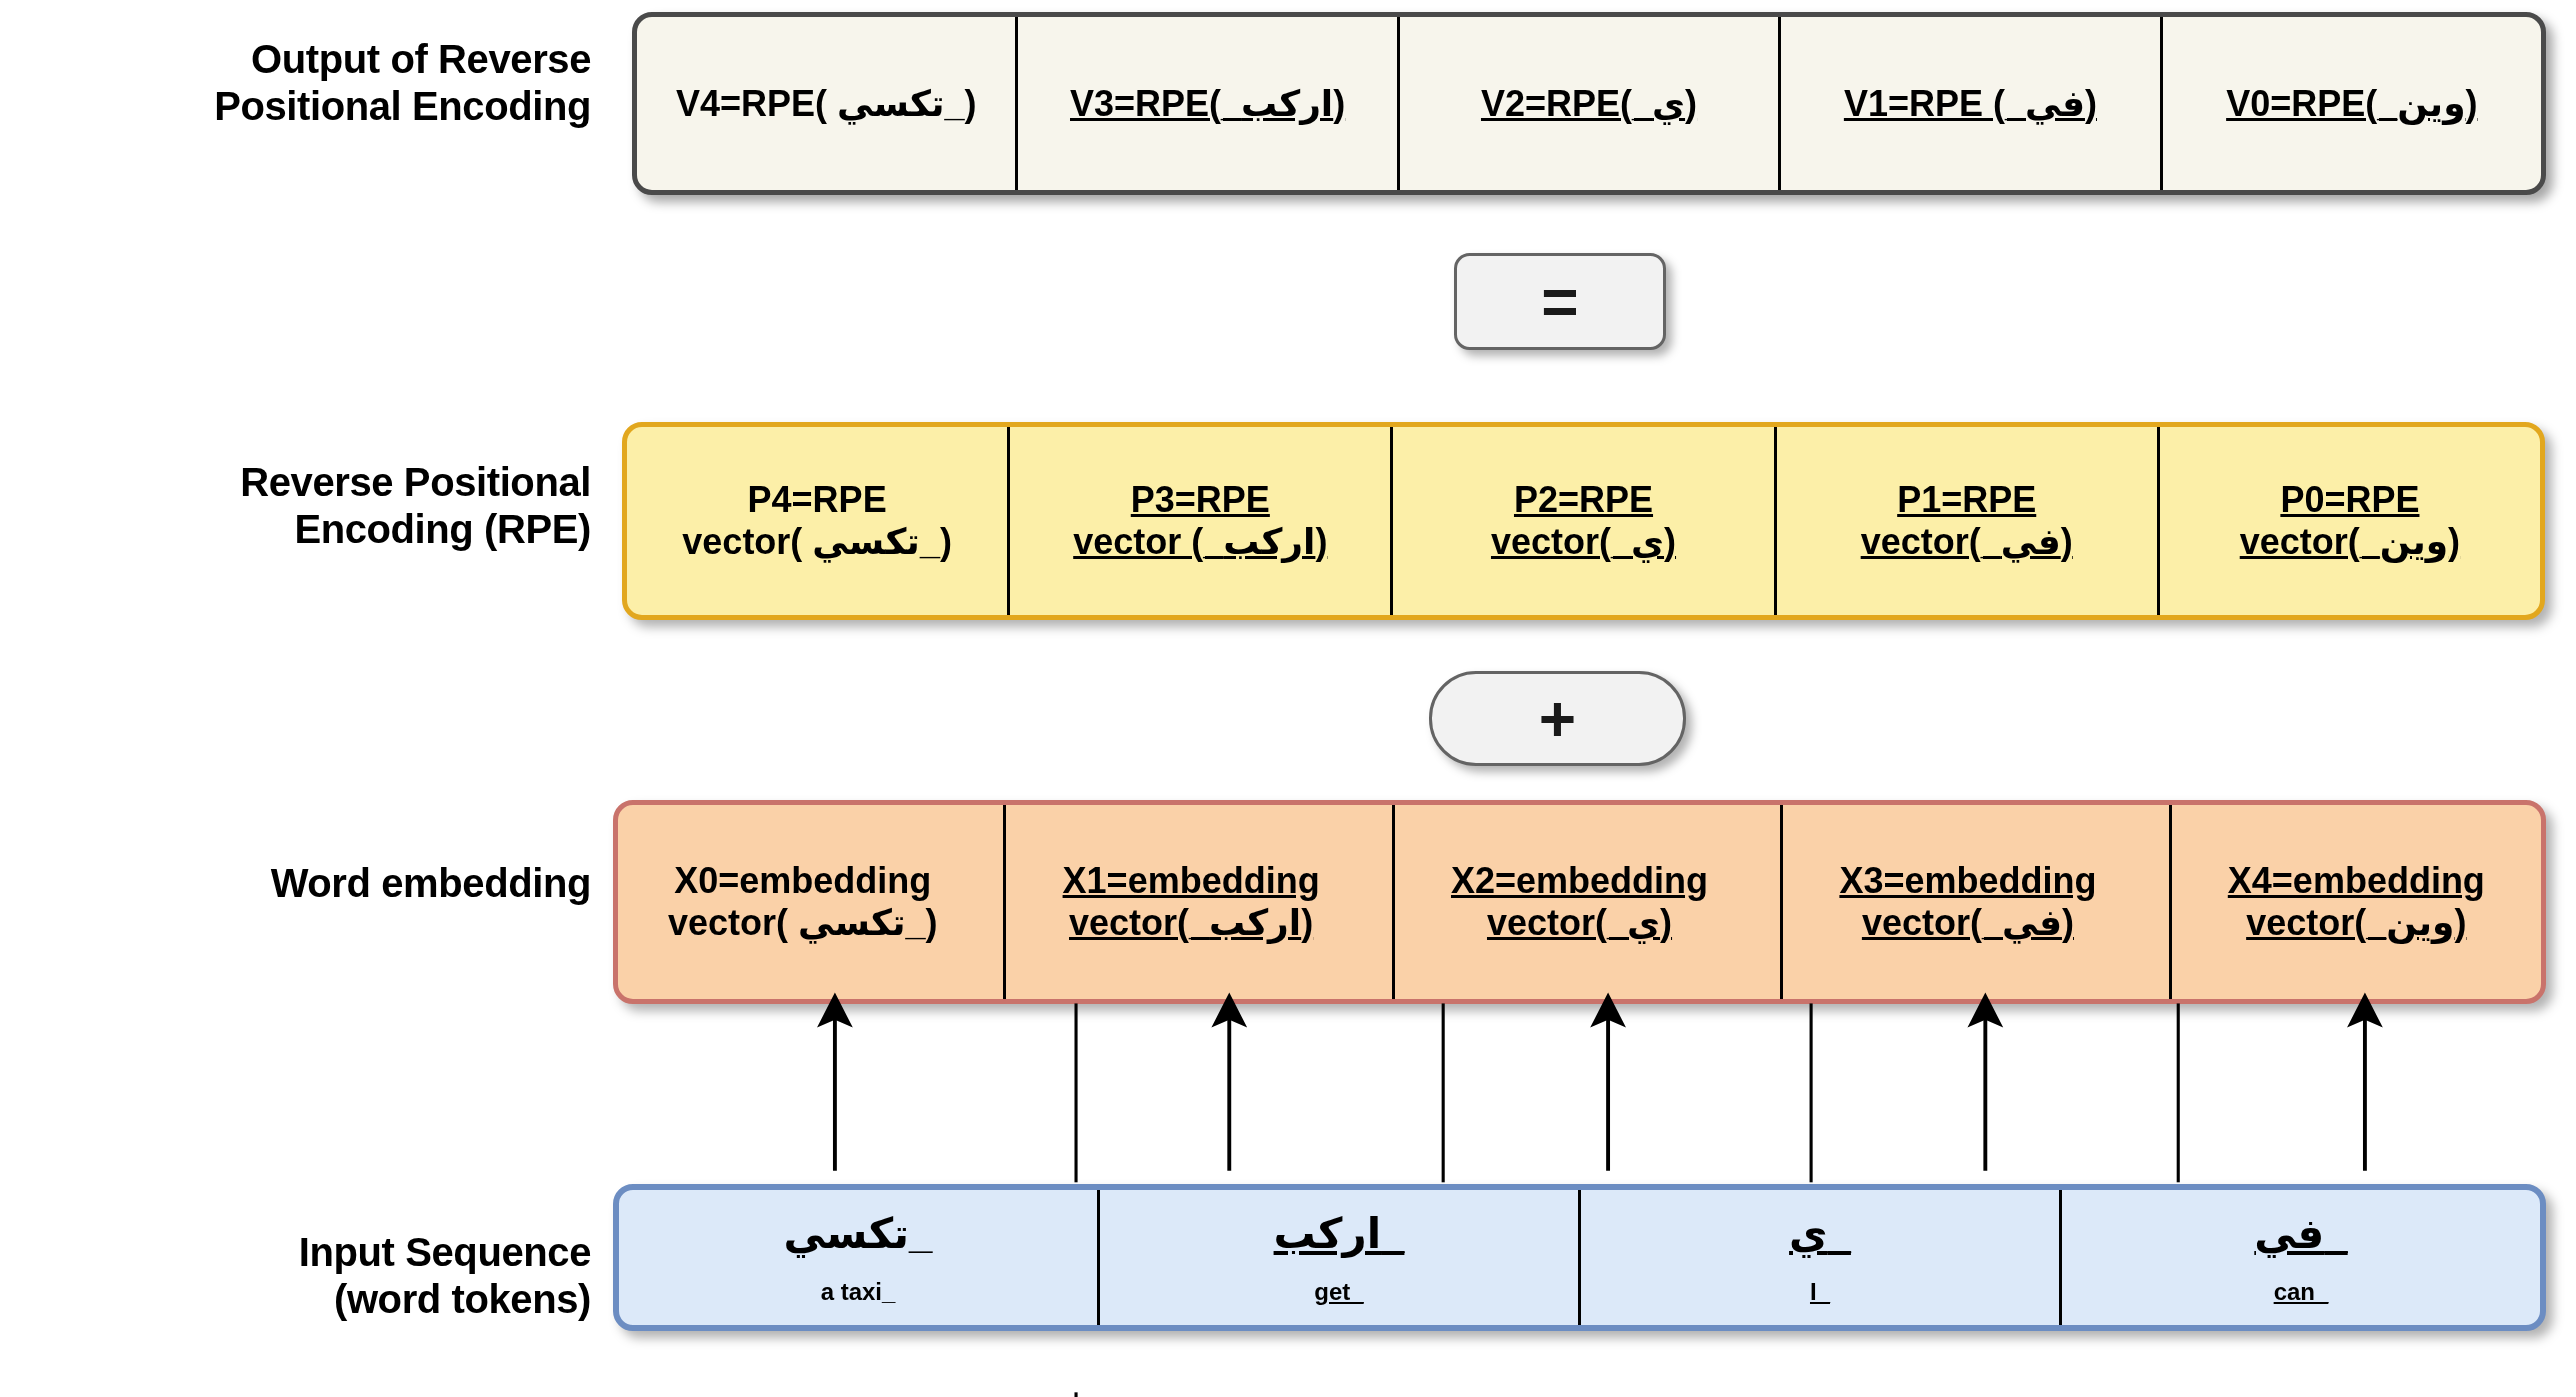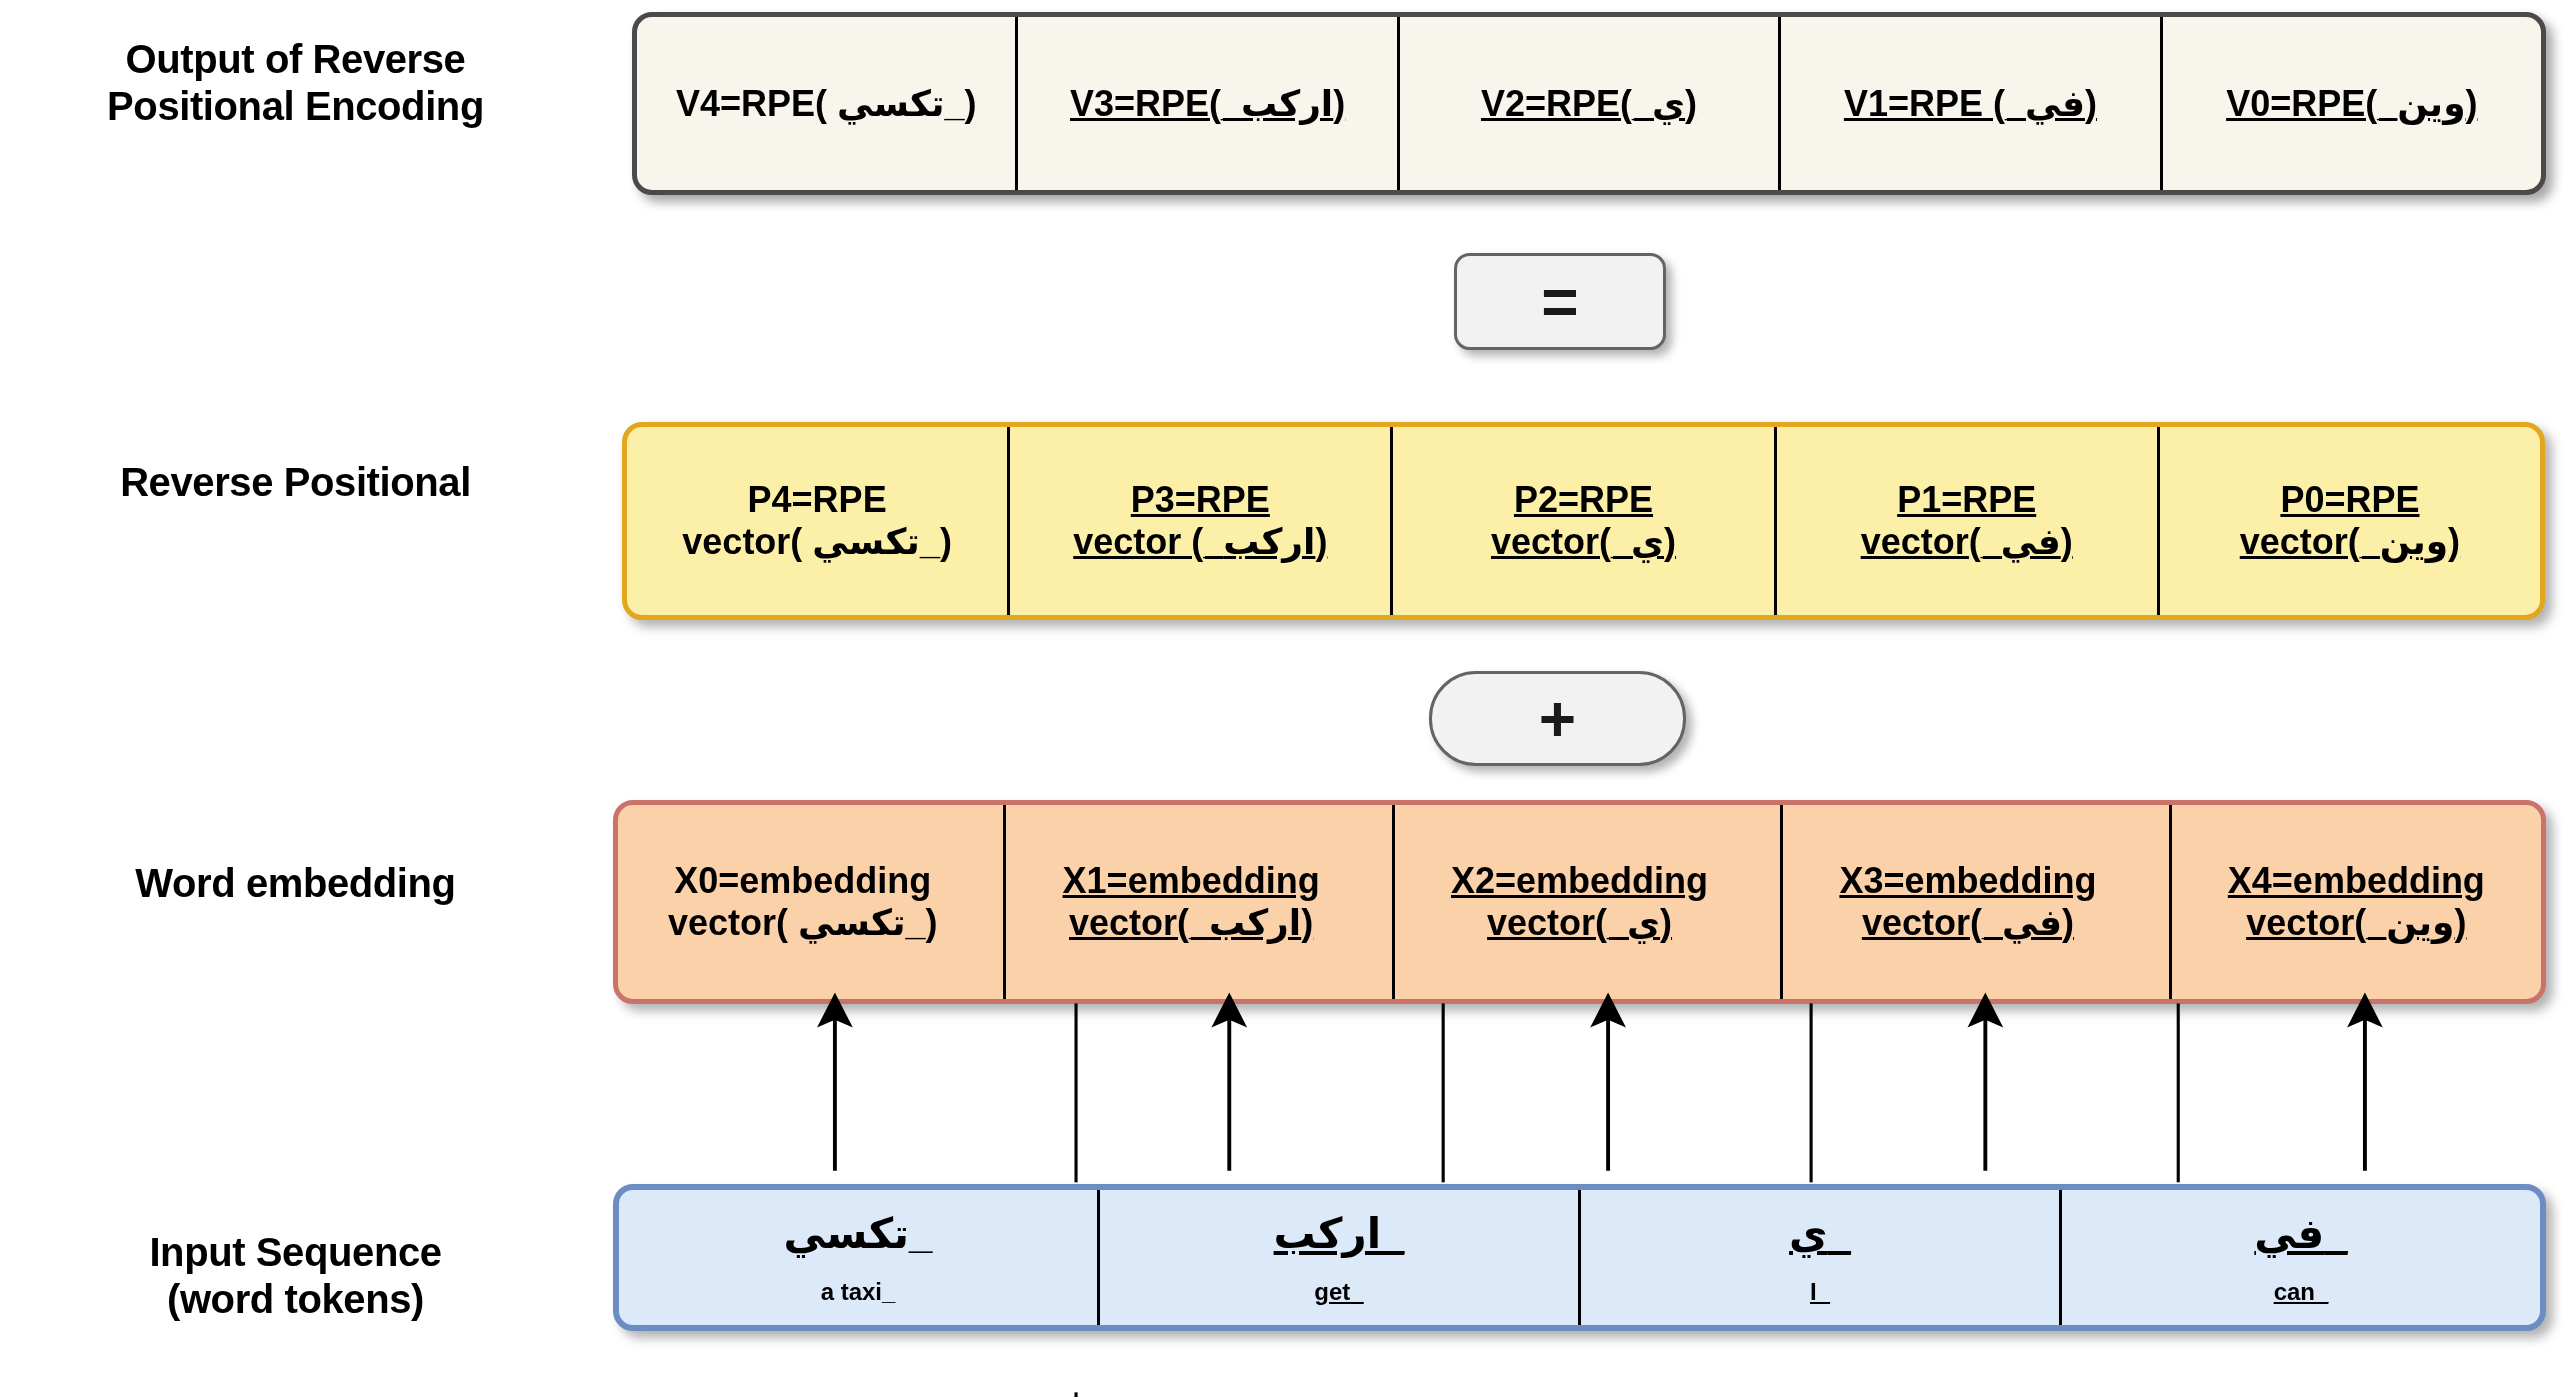--- a/index.html
+++ b/index.html
@@ -20,21 +20,21 @@
     position: relative;
     width: 2576px;
     height: 1397px;
   }
 
   
   .row-label {
     position: absolute;
     left: 0;
     width: 591px;
-    text-align: center;
+    text-align: right;
     font-weight: bold;
     color: #000000;
     font-size: 40px;
     line-height: 1.18;
     letter-spacing: -0.4px;
   }
 
   
   .strip {
     position: absolute;
@@ -176,20 +176,21 @@
         </div>
     </div>
   </div>
 
   <div class="op-badge" id="op-equals">
     <span>=</span>
   </div>
 
   <div class="row-label" style="top:459px;">
     <div>Reverse Positional</div>
+    <div>Encoding (RPE)</div>
   </div>
 
   <div class="strip" id="row-rpe">
     <div class="inner">
       <div class="cell">
         <span>P4=RPE</span>
         <span>vector( تكسي_)</span>
       </div>
       <div class="cell">
         <span>P3=RPE</span>

